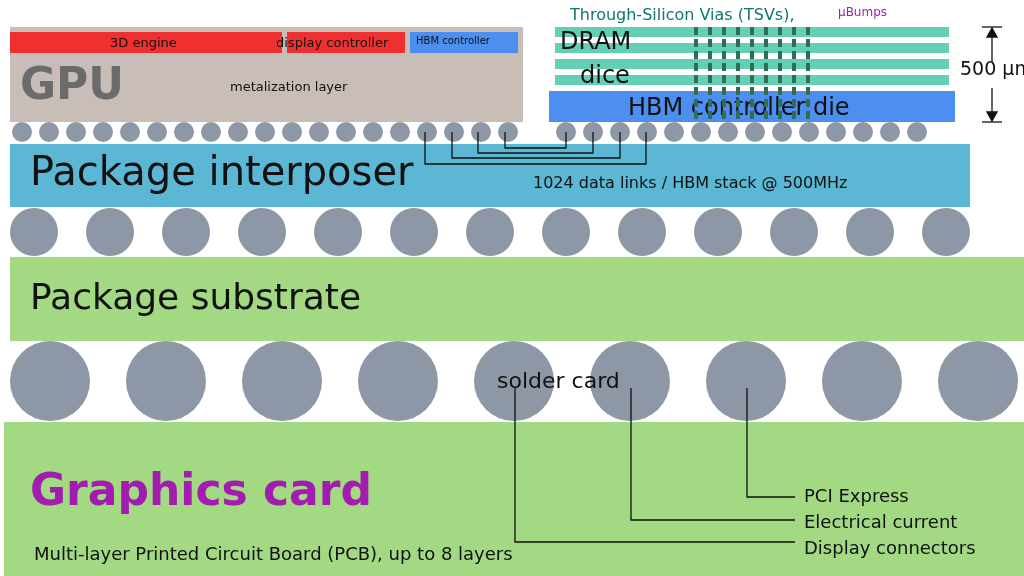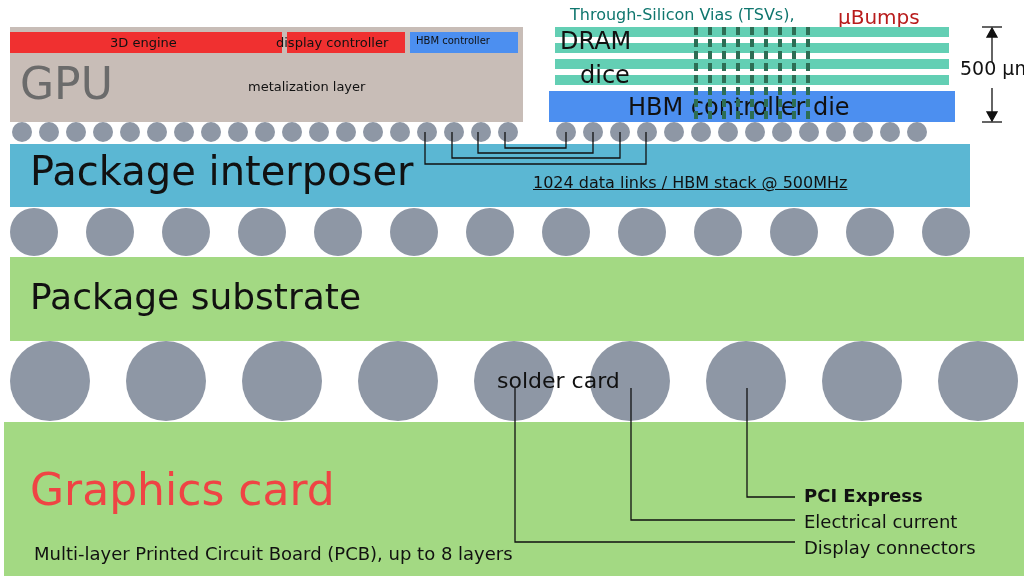--- a/index.html
+++ b/index.html
@@ -12,46 +12,46 @@
 </head>
 <body>
 
 <div class="layer" style="left:10px;top:27px;width:513px;height:95px;background:#c8bdb7;"></div>
 <div class="layer" style="left:10px;top:32px;width:272px;height:21px;background:#f03030;"></div>
 <div class="txt" style="left:110px;top:35px;font-size:13px;text-align:center;">3D engine</div>
 <div class="layer" style="left:287px;top:32px;width:118px;height:21px;background:#f03030;"></div>
 <div class="txt" style="left:276px;top:35px;font-size:13px;">display controller</div>
 <div class="layer" style="left:410px;top:32px;width:108px;height:21px;background:#4c8ff0;"></div>
 <div class="txt" style="left:416px;top:35px;font-size:10px;">HBM controller</div>
-<div class="txt" style="left:20px;top:58px;font-size:44px;font-weight:normal;color:#6b6b6b;">GPU</div>
-<div class="txt" style="left:230px;top:79px;font-size:13px;margin-left:18px;">metalization layer</div>
+<div class="txt" style="left:20px;top:58px;font-size:44px;font-weight:bold;color:#6b6b6b;">GPU</div>
+<div class="txt" style="left:230px;top:79px;font-size:13px;">metalization layer</div>
 
 <div class="txt" style="left:570px;top:5px;font-size:16px;color:#0f766e;">Through-Silicon Vias (TSVs),</div>
-<div class="txt" style="left:838px;top:5px;font-size:20px;color:#b91c1c;">µBumps</div>
+<div class="txt" style="left:838px;top:5px;font-size:12px;color:#a21caf;">µBumps</div>
 <div id="dram-layers">
     <div class="layer" style="left: 555px; top: 27px; width: 394px; height: 10px; background: rgb(99, 207, 180);"></div>
     <div class="layer" style="left: 555px; top: 43px; width: 394px; height: 10px; background: rgb(99, 207, 180);"></div>
     <div class="layer" style="left: 555px; top: 59px; width: 394px; height: 10px; background: rgb(99, 207, 180);"></div>
     <div class="layer" style="left: 555px; top: 75px; width: 394px; height: 10px; background: rgb(99, 207, 180);"></div>
   </div>
 <div class="txt" style="left:560px;top:27px;font-size:24px;">DRAM</div>
 <div class="txt" style="left:580px;top:61px;font-size:24px;">dice</div>
 <div class="layer" style="left:549px;top:91px;width:406px;height:31px;background:#4c8ff0;"></div>
 <div class="txt" style="left:628px;top:93px;font-size:24px;">HBM controller die</div>
 <div class="txt" style="left:960px;top:57px;font-size:19px;">500 µm</div>
 
 <div class="layer" style="left:10px;top:144px;width:960px;height:63px;background:#5bb7d3;"></div>
 <div class="txt" style="left:30px;top:148px;font-size:40px;">Package interposer</div>
-<div class="txt" style="left:533px;top:173px;font-size:16px;text-decoration:underline;">1024 data links / HBM stack @ 500MHz</div>
+<div class="txt" style="left:533px;top:173px;font-size:16px;">1024 data links / HBM stack @ 500MHz</div>
 
 <div class="layer" style="left:10px;top:257px;width:1014px;height:84px;background:#a3d983;"></div>
 <div class="txt" style="left:30px;top:276px;font-size:36px;">Package substrate</div>
 
 <div class="layer" style="left:4px;top:422px;width:1020px;height:154px;background:#a3d983;"></div>
-<div class="txt" style="left:30px;top:464px;font-size:44px;font-weight:normal;color:#ef4444;">Graphics card</div>
+<div class="txt" style="left:30px;top:464px;font-size:44px;font-weight:bold;color:#a21caf;">Graphics card</div>
 <div class="txt" style="left:8px;top:543px;font-size:18px;margin-left:26px;">Multi-layer Printed Circuit Board (PCB), up to 8 layers</div>
 
 <svg width="1024" height="576">
   <g id="ubumps">
       <circle cx="22" cy="132" r="10" fill="#8e97a5"></circle>
       <circle cx="49" cy="132" r="10" fill="#8e97a5"></circle>
       <circle cx="76" cy="132" r="10" fill="#8e97a5"></circle>
       <circle cx="103" cy="132" r="10" fill="#8e97a5"></circle>
       <circle cx="130" cy="132" r="10" fill="#8e97a5"></circle>
       <circle cx="157" cy="132" r="10" fill="#8e97a5"></circle>
@@ -135,15 +135,15 @@
     <line x1="982" y1="27" x2="1002" y2="27"></line>
     <line x1="982" y1="122" x2="1002" y2="122"></line>
     <line x1="992" y1="30" x2="992" y2="62"></line>
     <line x1="992" y1="88" x2="992" y2="119"></line>
     <path d="M992 28 l-5 9 h10 z"></path>
     <path d="M992 121 l-5 -9 h10 z"></path>
   </g>
 </svg>
 
 <div class="txt" style="left:497px;top:368px;font-size:22px;">solder card</div>
-<div class="txt" style="left:804px;top:485px;font-size:18px;font-weight:bold;">PCI Express</div>
+<div class="txt" style="left:804px;top:485px;font-size:18px;">PCI Express</div>
 <div class="txt" style="left:804px;top:511px;font-size:18px;">Electrical current</div>
 <div class="txt" style="left:804px;top:537px;font-size:18px;">Display connectors</div>
 
 </body></html>

